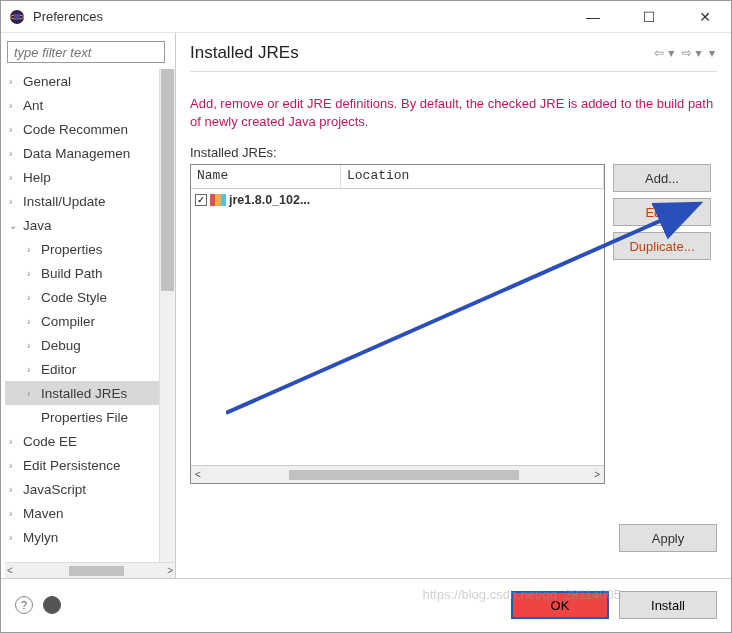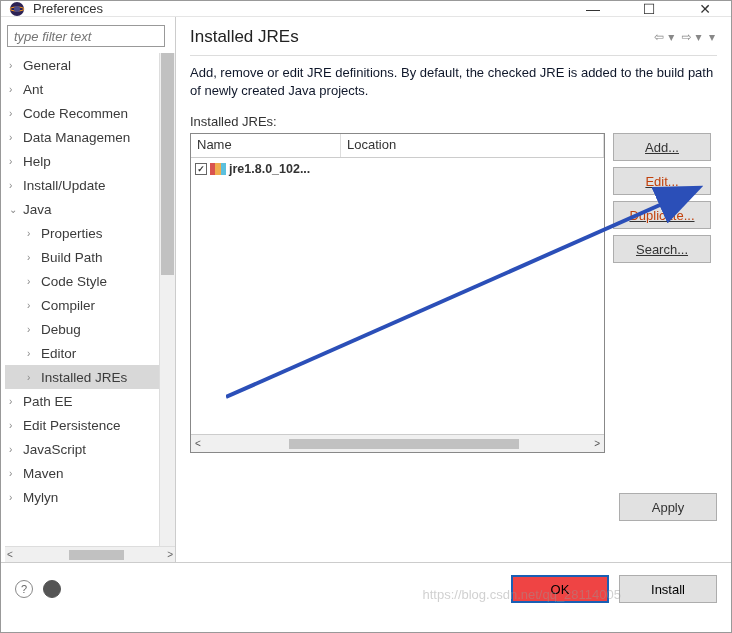--- a/index.html
+++ b/index.html
@@ -8,21 +8,21 @@
       font-size: 13px;
       color: #333;
       background: #fff;
       width: 732px;
       height: 633px;
       border: 1px solid #999;
       overflow: hidden;
       position: relative;
     }
     .titlebar {
-      height: 16px;
+      height: 32px;
       display: flex;
       align-items: center;
       padding: 0 8px;
       background: #fff;
       border-bottom: 1px solid #e5e5e5;
     }
     .titlebar .app-icon {
       width: 16px; height: 16px;
       margin-right: 8px;
     }
@@ -112,24 +112,24 @@
       display: flex;
       align-items: center;
       justify-content: space-between;
       padding-bottom: 8px;
       border-bottom: 1px solid #ddd;
     }
     .heading { font-size: 17px; color: #222; }
     .nav-arrows { color: #888; font-size: 12px; }
     .nav-arrows span { margin: 0 2px; }
     .desc {
-      margin-top: 8px;
+      margin-top: 23px;
       font-size: 13px;
       line-height: 1.4;
-      color: #0f172a;
+      color: #be185d;
     }
     .sublabel {
       margin-top: 14px;
       font-size: 13px;
     }
     .table-area {
       display: flex;
       gap: 8px;
       margin-top: 4px;
     }
@@ -139,20 +139,21 @@
       height: 320px;
       display: flex;
       flex-direction: column;
       background: #fff;
     }
     .table-head {
       display: flex;
       background: #fff;
       border-bottom: 1px solid #ccc;
       height: 24px;
+      font-family: Liberation Mono, monospace;
     }
     .th {
       padding: 3px 6px;
       font-size: 13px;
       border-right: 1px solid #ddd;
     }
     .th.name { width: 150px; }
     .th.loc { flex: 1; }
     .table-body { flex: 1; overflow: hidden; }
     .row {
@@ -197,21 +198,21 @@
       justify-content: space-between;
       padding: 0 4px;
     }
     .table-hscroll .ht {
       height: 10px;
       width: 230px;
       background: #c1c1c1;
       margin-left: 12px;
     }
     .table-hscroll .arr { font-size: 10px; color: #555; }
-    .btn-col { display: flex; flex-direction: column; gap: 6px; text-decoration: underline; }
+    .btn-col { display: flex; flex-direction: column; gap: 6px; }
     .btn {
       width: 98px;
       height: 28px;
       background: #e1e1e1;
       border: 1px solid #adadad;
       font-size: 13px;
       color: #333;
       cursor: default;
     }
     .btn:disabled { color: #c2410c; }
@@ -331,23 +332,27 @@
           <span>Debug</span>
         </div>
         <div class="tree-item child">
           <span class="tw">›</span>
           <span>Editor</span>
         </div>
         <div class="tree-item child selected">
           <span class="tw">›</span>
           <span>Installed JREs</span>
         </div>
-        <div class="tree-item">
-          <span class="tw">›</span>
-          <span>Path EE</span>
+        <div class="tree-item child">
+          <span class="tw"></span>
+          <span>Properties File</span>
+        </div>
+        <div class="tree-item">
+          <span class="tw">›</span>
+          <span>Code EE</span>
         </div>
         <div class="tree-item">
           <span class="tw">›</span>
           <span>Edit Persistence</span>
         </div>
         <div class="tree-item">
           <span class="tw">›</span>
           <span>JavaScript</span>
         </div>
         <div class="tree-item">
@@ -396,21 +401,20 @@
         <div class="table-hscroll">
           <span class="arr">&lt;</span>
             <div class="ht"></div>
             <span class="arr">&gt;</span>
         </div>
       </div>
       <div class="btn-col">
         <button class="btn">Add...</button>
         <button class="btn" disabled="">Edit...</button>
         <button class="btn" disabled="">Duplicate...</button>
-        <button class="btn">Search...</button>
       </div>
     </div>
 
     <div class="apply-row">
       <button class="btn">Apply</button>
     </div>
 
     <svg class="arrow-anno" width="490" height="260">
       <defs>
         <marker id="ah" markerWidth="12" markerHeight="12" refX="10" refY="5" orient="auto">

